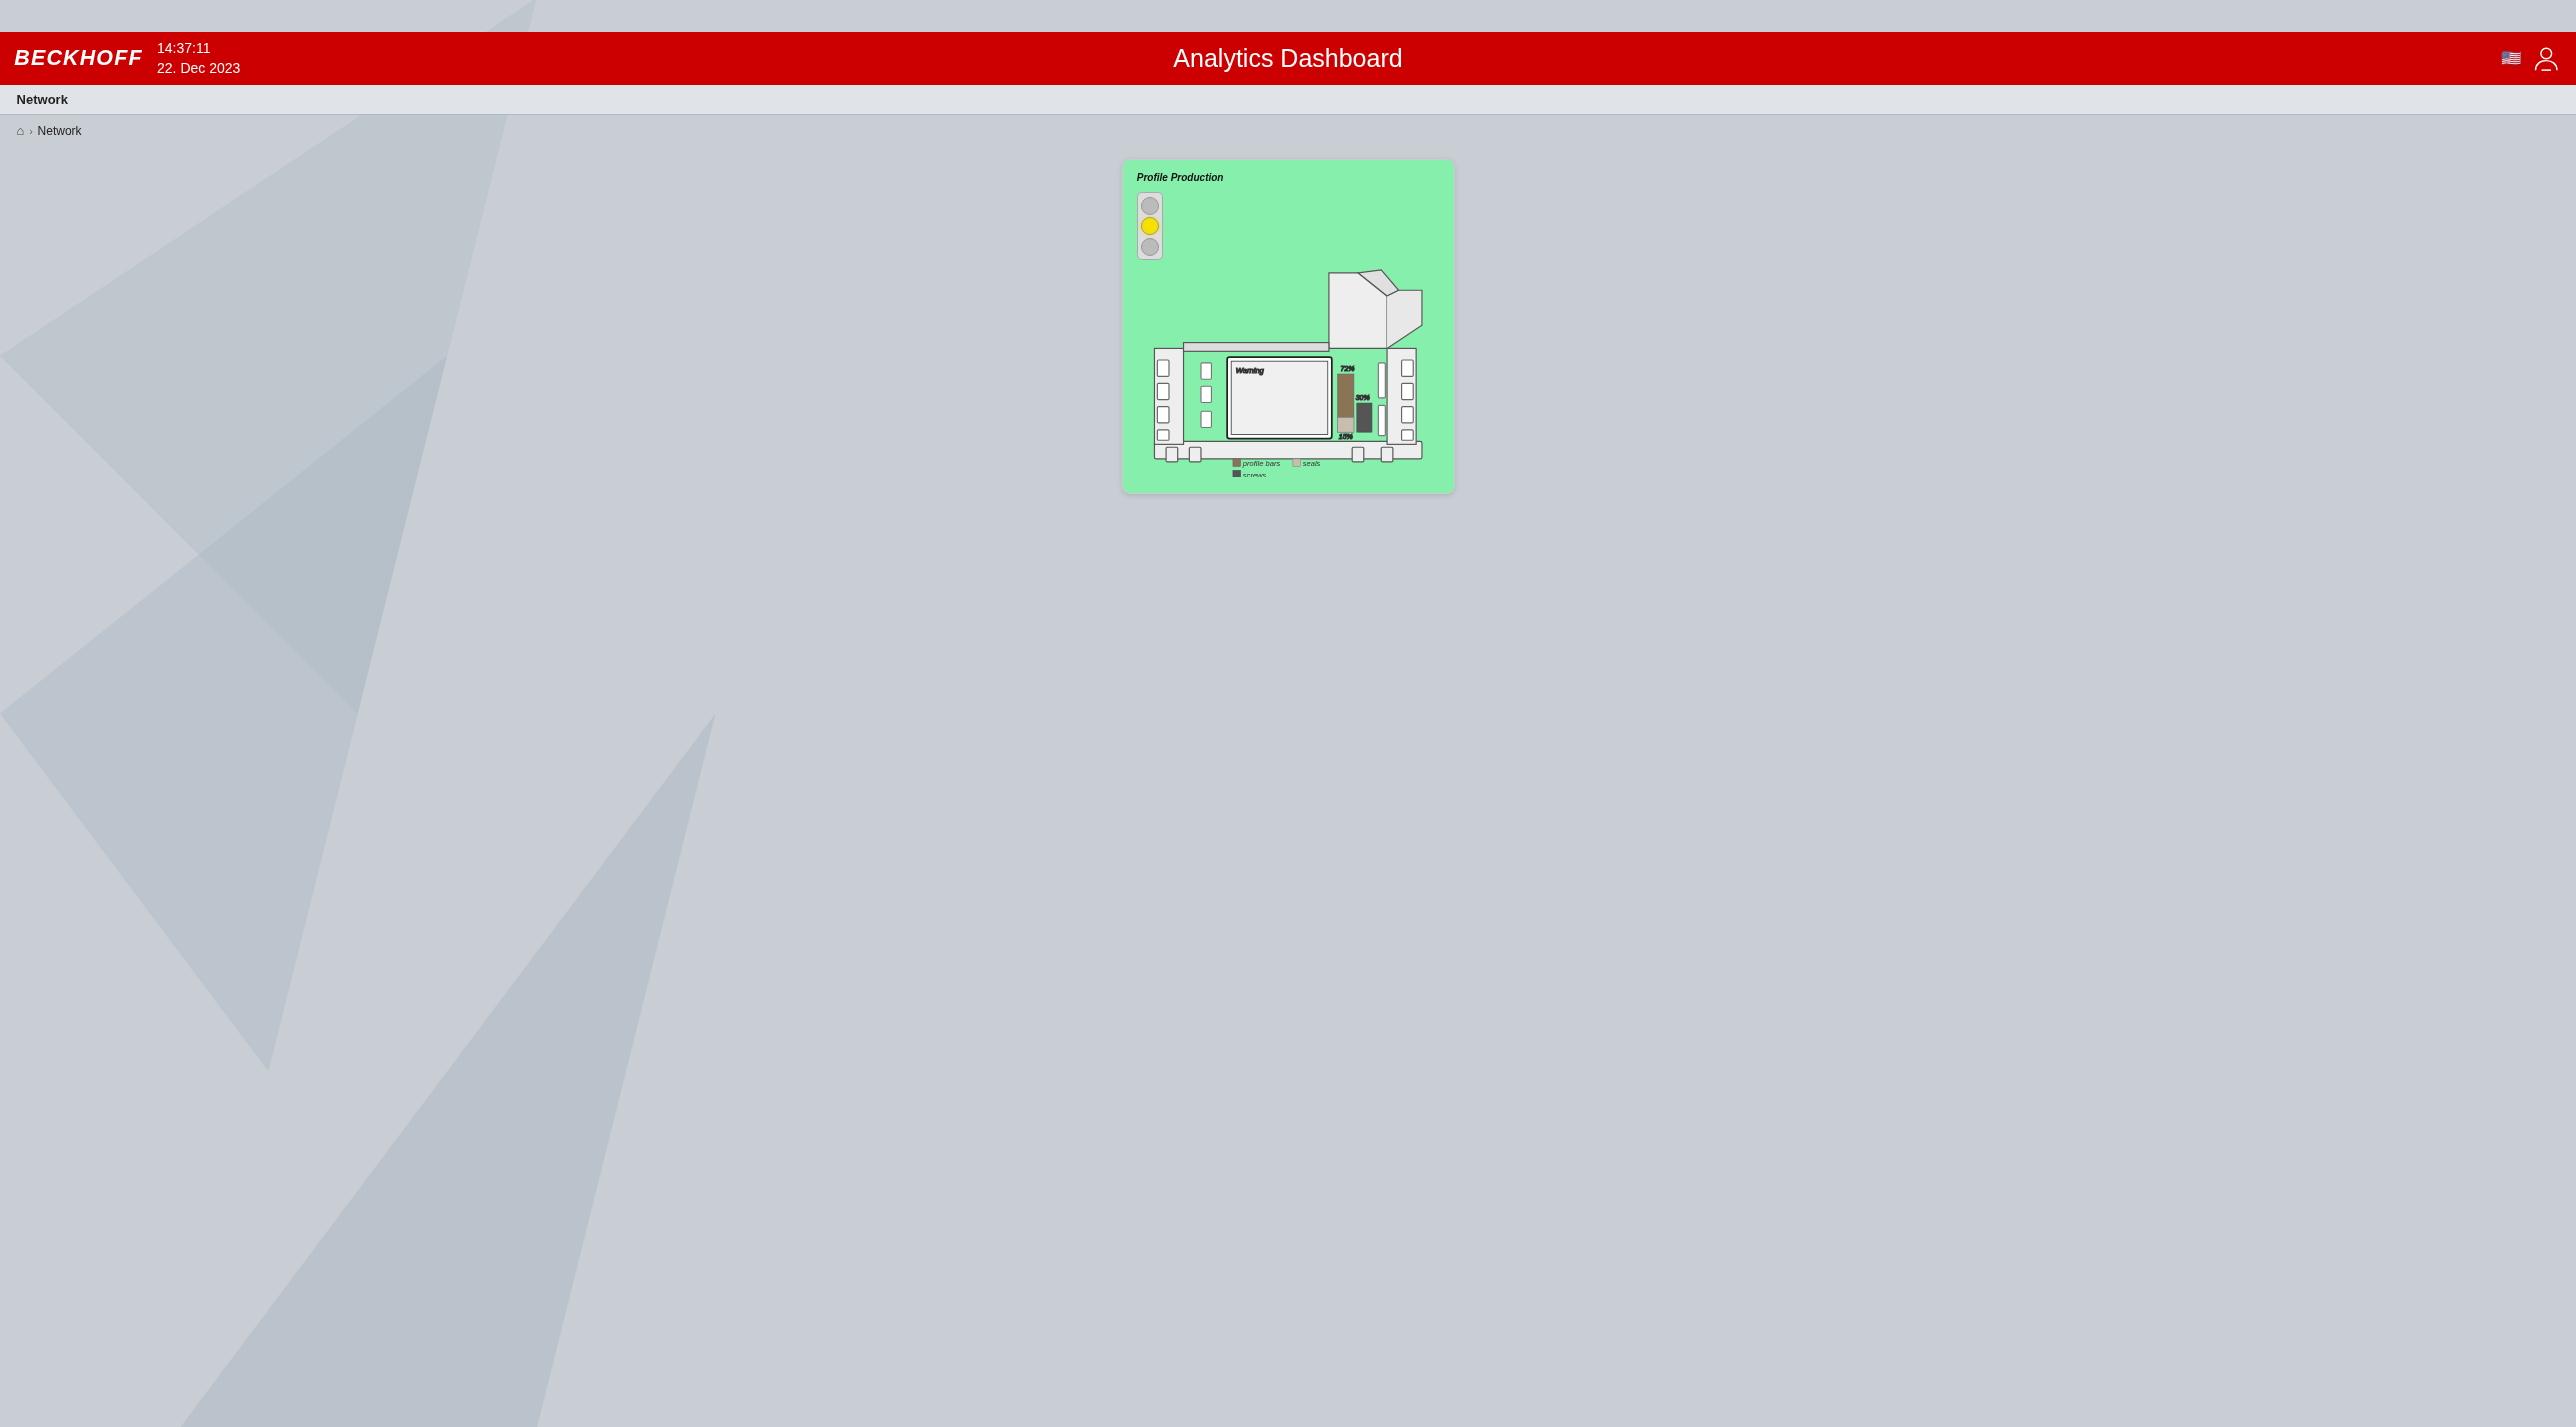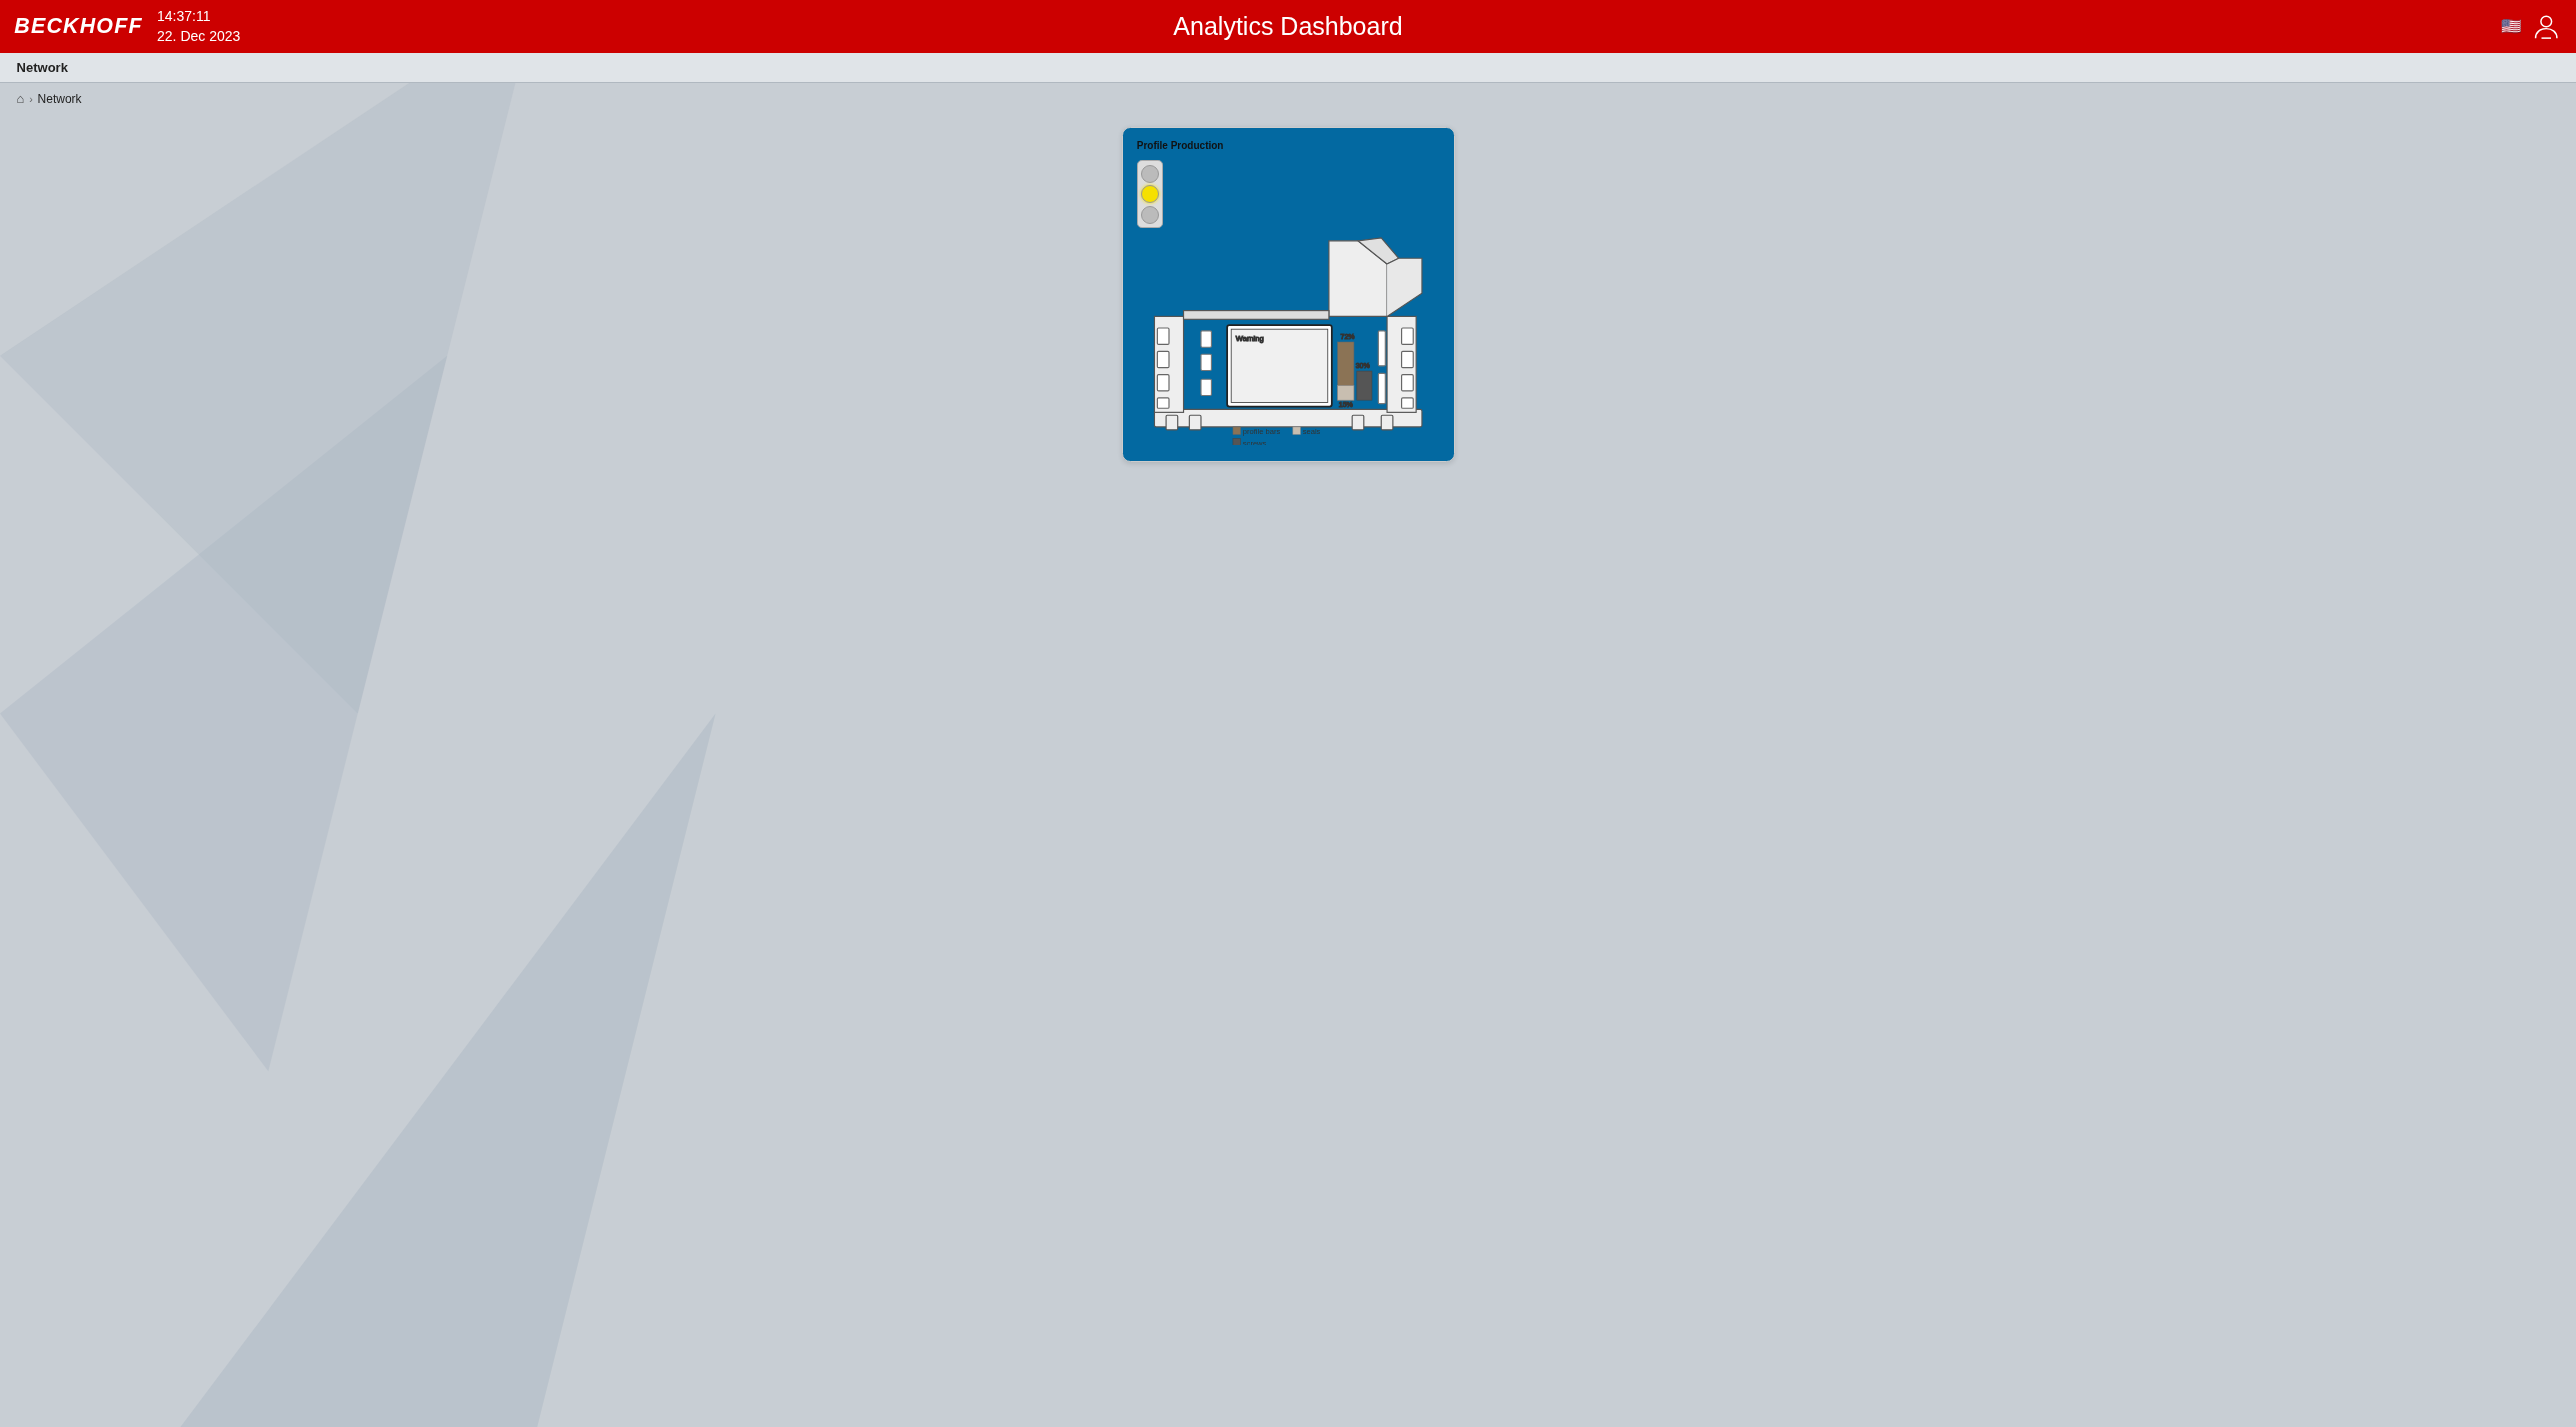--- a/index.html
+++ b/index.html
@@ -11,20 +11,21 @@
     }
 
     
     .header {
       background: #cc0000;
       display: flex;
       align-items: center;
       padding: 0 14.3px;
       height: 53px;
       position: relative;
+      margin-top: 32px;
     }
     .header-logo {
       font-size: 21.4px;
       font-weight: 900;
       color: white;
       letter-spacing: 1.2px;
       font-style: italic;
     }
     .header-time {
       color: white;
@@ -98,26 +99,27 @@
 
     
     .main-content {
       display: flex;
       justify-content: center;
       padding: 12px 24px;
     }
 
     
     .dashboard-card {
-      background: #0369a1;
+      background: #86efac;
       border-radius: 8.3px;
       border: 0.6px solid #ccc;
       padding: 12px 14.3px 14.3px;
       width: 333px;
       box-shadow: 0 1.2px 4.8px rgba(0,0,0,0.12);
+      font-style: italic;
     }
     .card-title {
       font-size: 10px;
       font-weight: bold;
       color: #111;
       margin-bottom: 9.5px;
     }
 
     
     .traffic-light {

